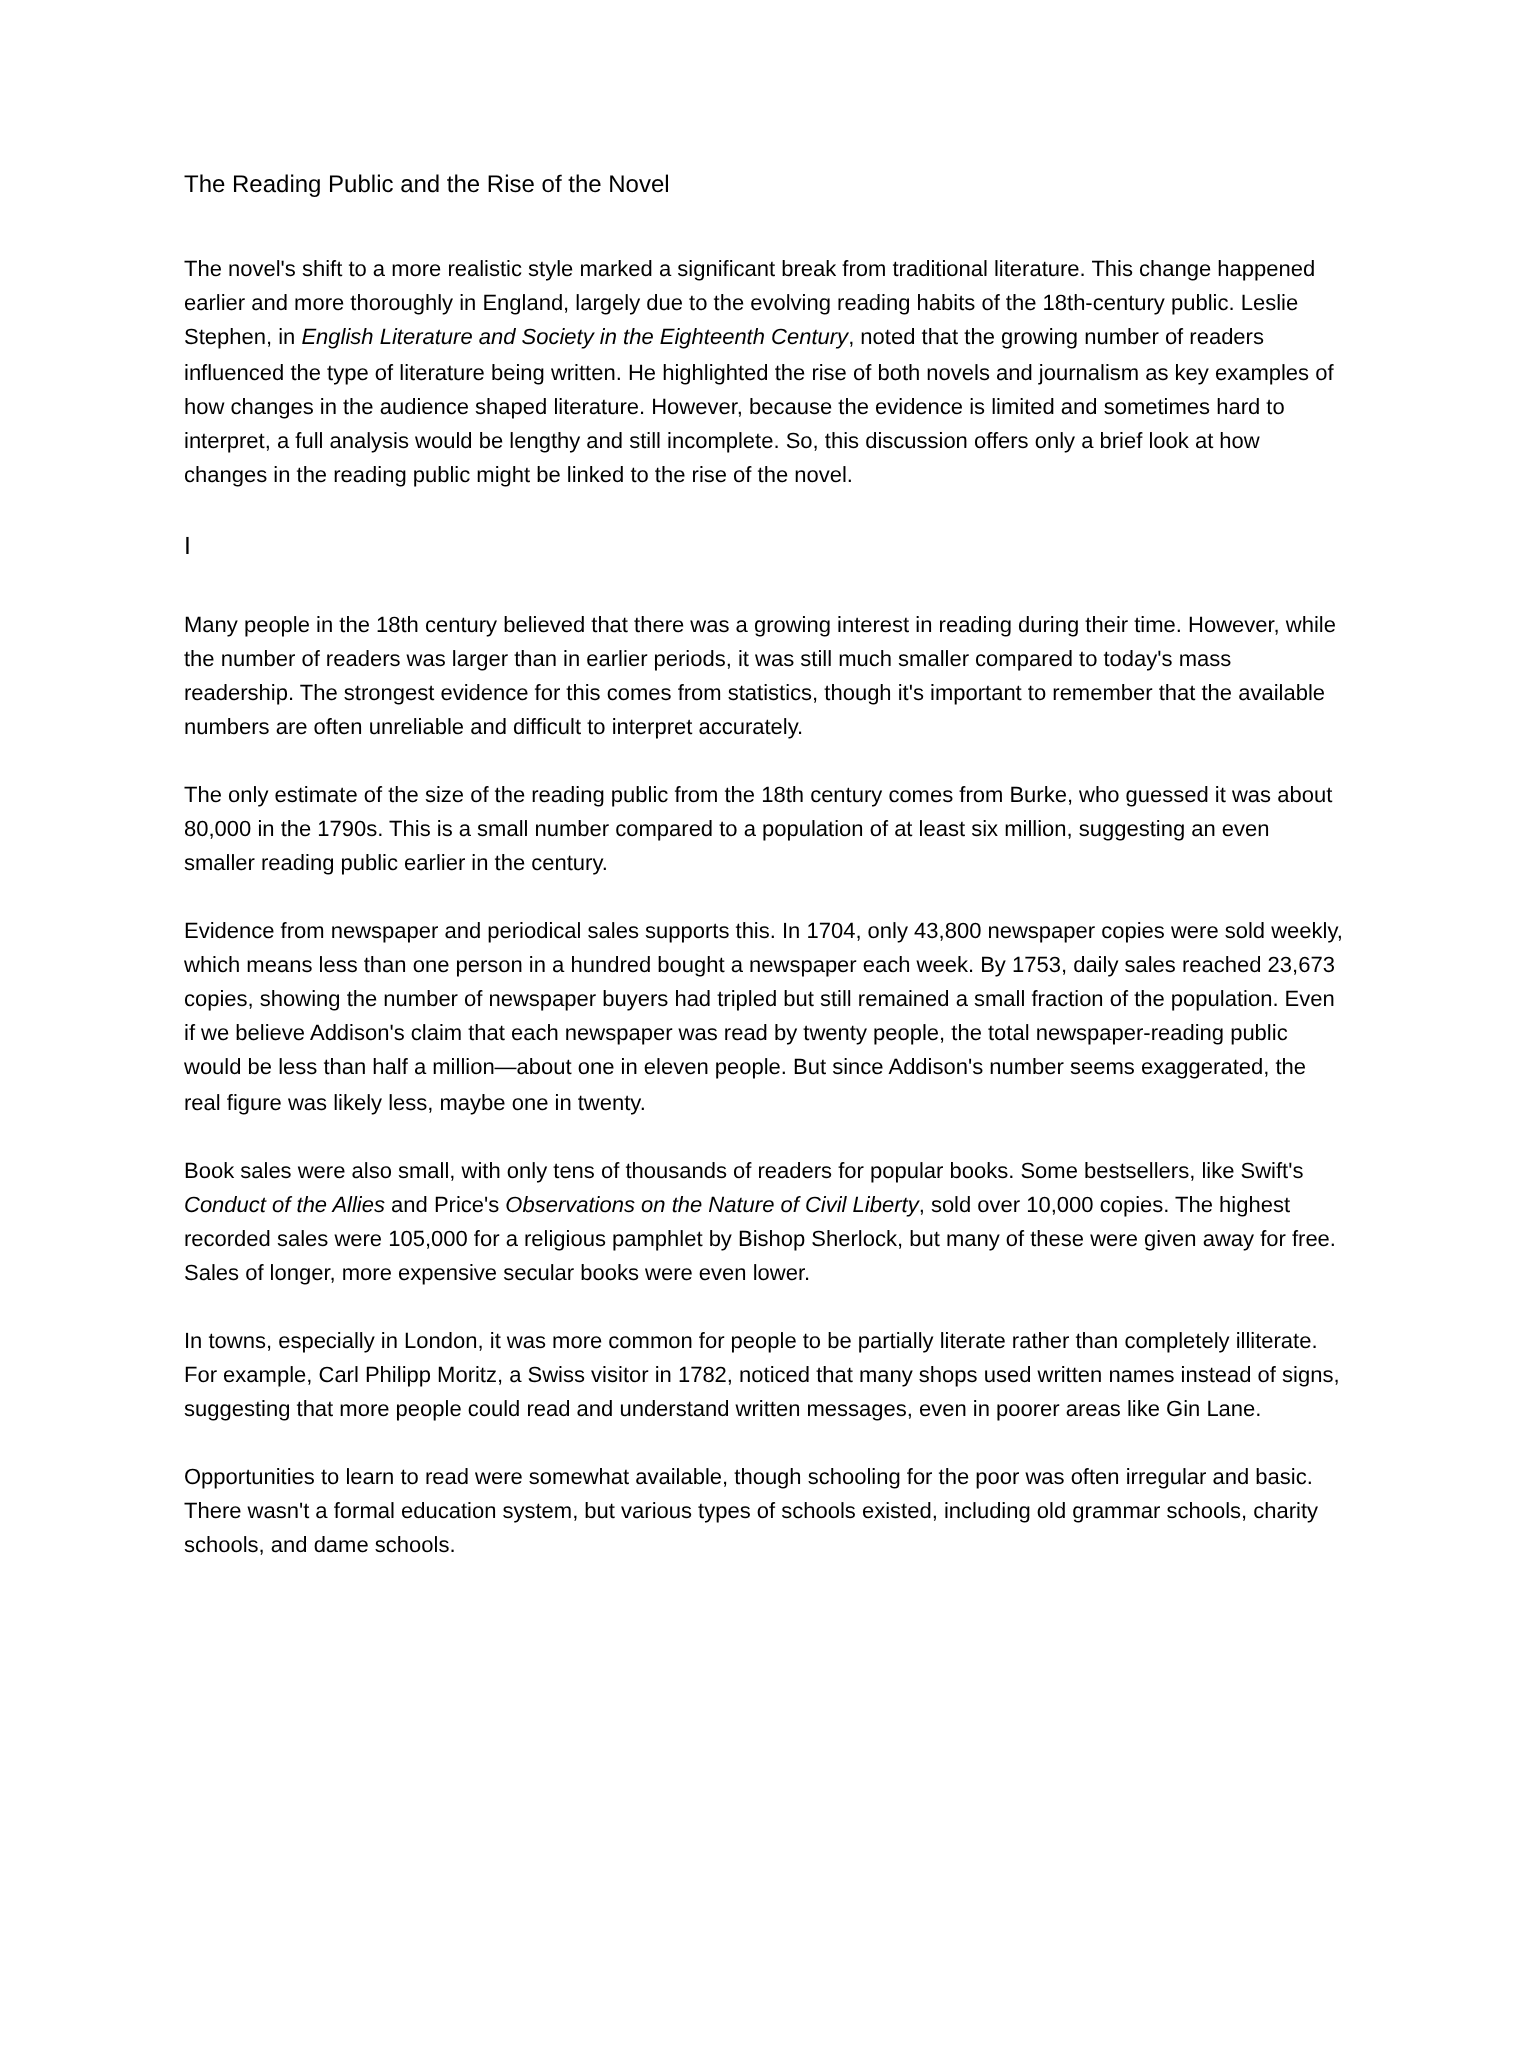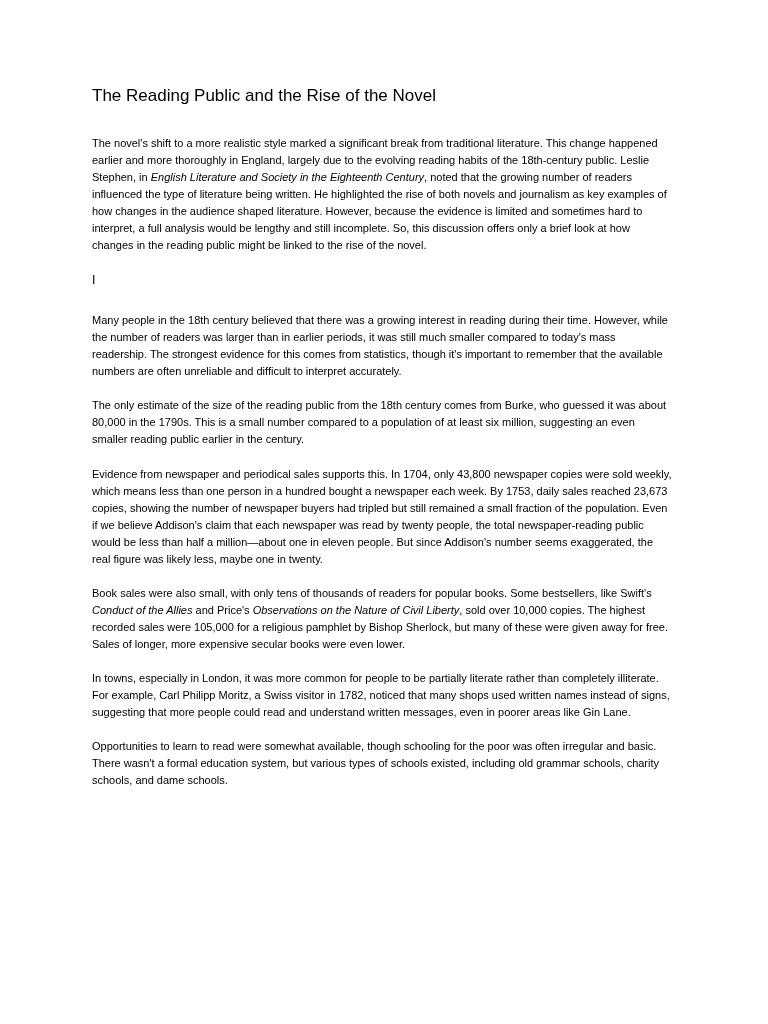--- a/index.html
+++ b/index.html
@@ -16,21 +16,21 @@
   }
   .page {
     position: relative;
     width: 768px;
     height: 1024px;
     background: #ffffff;
     box-sizing: border-box;
     padding: 84px 95px 0 92px;
   }
   .doc-title {
-    font-size: 17px;
+    font-size: 12px;
     line-height: 1.45;
     margin: 0 0 26px 0;
   }
   .para {
     font-size: 11px;
     line-height: 1.55;
     margin: 0 0 17px 0;
     text-align: left;
   }
   .section-num {

